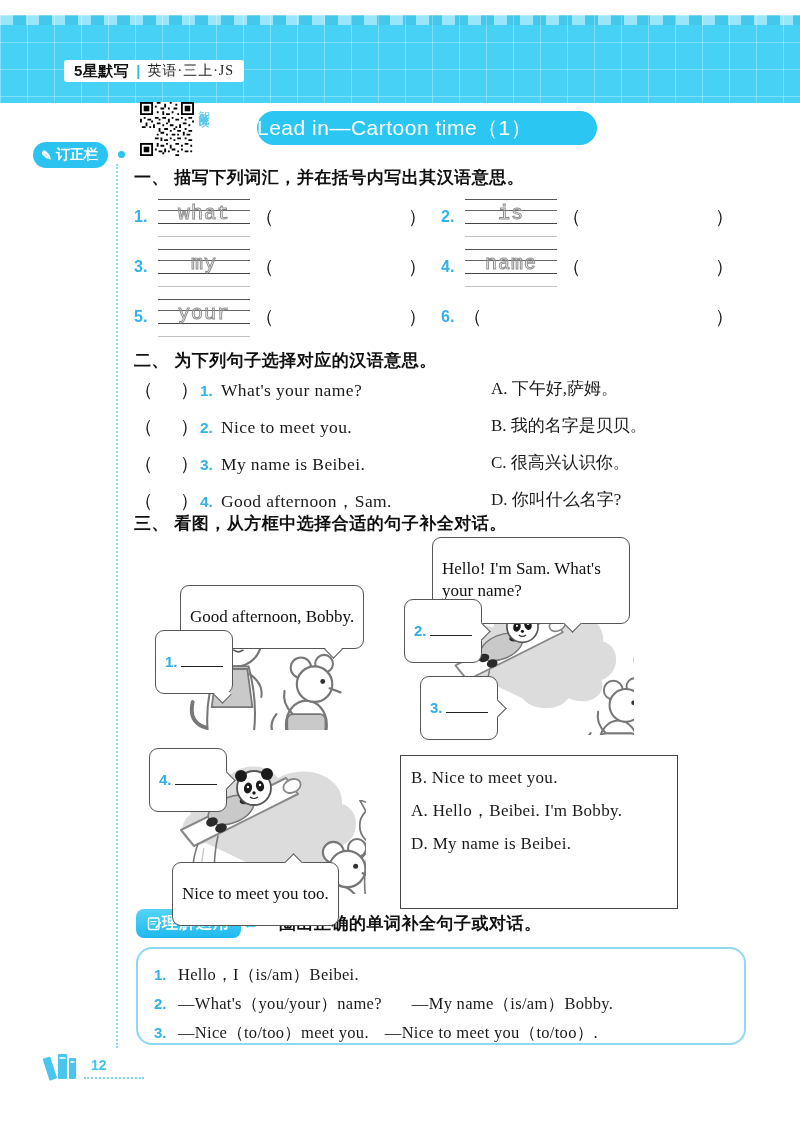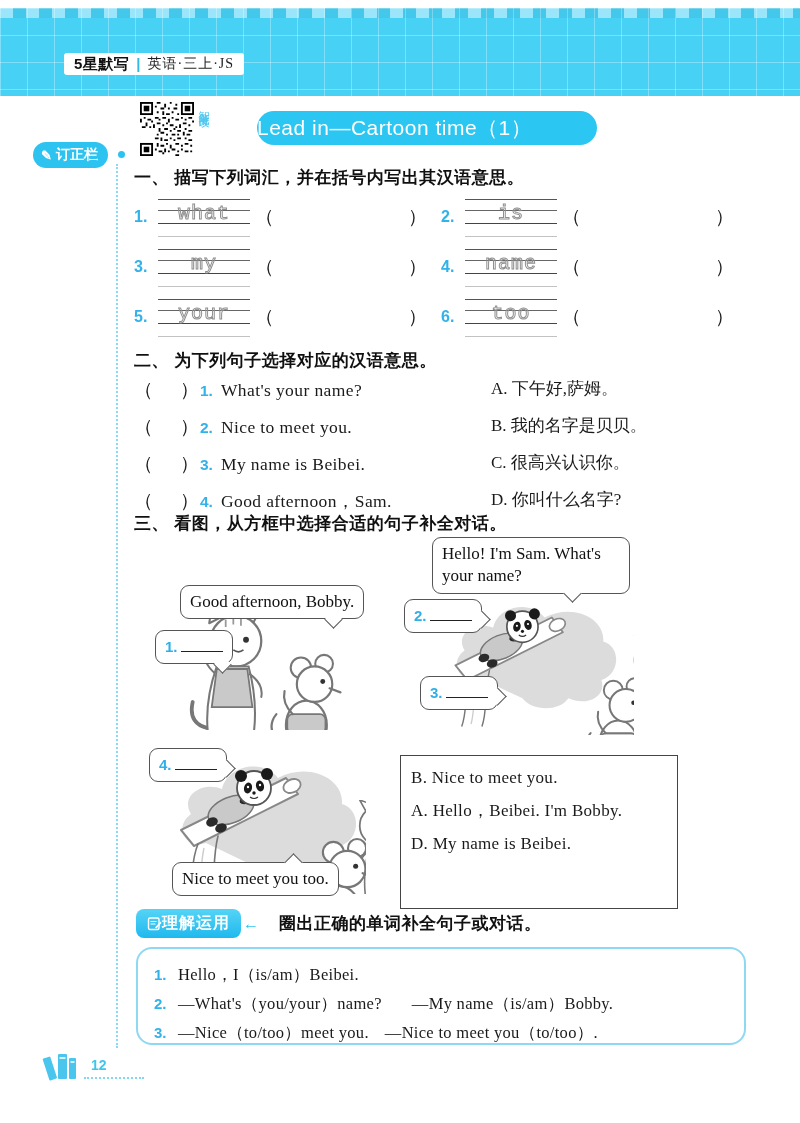--- a/index.html
+++ b/index.html
@@ -1,20 +1,20 @@
 <!DOCTYPE html>
 <html><head>
 <meta charset="utf-8">
 <style>
   html,body{margin:0;padding:0;background:#e8e8e8;}
   .page{position:relative;width:800px;height:1123px;margin:0 auto;background:#fff;
         font-family:"Liberation Sans",sans-serif;color:#111;overflow:hidden;}
 
   
-  .header{position:absolute;left:0;top:8px;width:800px;height:88px;background:#47d1f5;
+  .header{position:absolute;left:0;top:15px;width:800px;height:88px;background:#47d1f5;
     background-image:
       linear-gradient(rgba(255,255,255,.30) 1px, transparent 1px),
       linear-gradient(90deg, rgba(255,255,255,.30) 1px, transparent 1px);
     background-size:27px 27px;}
   .header-checker{position:absolute;left:0;top:0;width:100%;height:10px;
     background:repeating-linear-gradient(90deg, rgba(255,255,255,.45) 0 13px, rgba(0,60,90,.06) 13px 26px);}
   .header-badge{position:absolute;left:64px;top:45px;background:#fff;border-radius:3px;
     padding:2px 10px;display:flex;align-items:center;gap:7px;font-size:15px;line-height:18px;}
   .badge-series{font-weight:bold;color:#111;letter-spacing:.5px;}
   .badge-div{color:#33b9e4;font-weight:bold;}
@@ -63,21 +63,21 @@
   .s2-row{position:relative;display:flex;align-items:baseline;margin-bottom:14px;height:23px;}
   .p{font-family:"Liberation Serif",serif;font-size:19px;color:#222;}
   .p-gap{display:inline-block;width:27px;}
   .s2-num{color:#31b2e8;font-weight:bold;font-size:15.5px;margin:0 8px 0 1px;}
   .s2-en{font-family:"Liberation Serif",serif;font-size:17.5px;letter-spacing:.4px;color:#1a1a1a;}
   .s2-cn{position:absolute;left:357px;font-family:"Liberation Serif",serif;font-size:17px;color:#1a1a1a;}
 
   
   .bubble{position:absolute;background:#fff;border:1.6px solid #555;border-radius:9px;
     font-family:"Liberation Serif",serif;font-size:17px;color:#111;line-height:1.32;
-    padding:5px 9px;z-index:3;}
+    padding:20px 9px;z-index:3;}
   .bubble .bnum{color:#2fafe8;font-weight:bold;font-family:"Liberation Sans",sans-serif;font-size:15px;}
   .bubble .blank{display:inline-block;width:42px;height:13px;border-bottom:1.8px solid #222;margin-left:3px;}
   .bubble::after{content:"";position:absolute;width:12px;height:12px;background:#fff;}
   .tail-b::after{left:68%;bottom:-7.5px;border-right:1.6px solid #555;border-bottom:1.6px solid #555;transform:rotate(45deg);}
   .tail-br::after{left:80%;bottom:-7.5px;border-right:1.6px solid #555;border-bottom:1.6px solid #555;transform:rotate(45deg);}
   .tail-r::after{right:-7.5px;top:40%;border-top:1.6px solid #555;border-right:1.6px solid #555;transform:rotate(45deg);}
   .tail-t::after{right:38px;top:-7.5px;border-left:1.6px solid #555;border-top:1.6px solid #555;transform:rotate(45deg);}
   .scene{position:absolute;z-index:1;}
   .opt-box{position:absolute;left:400px;top:755px;width:256px;height:142px;border:1.5px solid #444;
     padding:5px 10px;z-index:2;background:#fff;}
@@ -274,27 +274,20 @@
             <i></i>
             <i></i>
             <b class="w-word">your</b>
           </span>
         <span class="w-paren">（</span>
         <span class="w-spacer"></span>
         <span class="w-paren w-close">）</span>
       </div>
       <div class="s1-cell">
         <span class="w-num">6.</span>
-        <span class="w-lines">
-            <i></i>
-            <i></i>
-            <i></i>
-            <i></i>
-            <b class="w-word">too</b>
-          </span>
         <span class="w-paren">（</span>
         <span class="w-spacer"></span>
         <span class="w-paren w-close">）</span>
       </div>
     </div>
   </div>
 
   <div class="sec-head" style="left:134px;top:349px;">二、 为下列句子选择对应的汉语意思。</div>
   <div class="s2-rows">
     <div class="s2-row">

